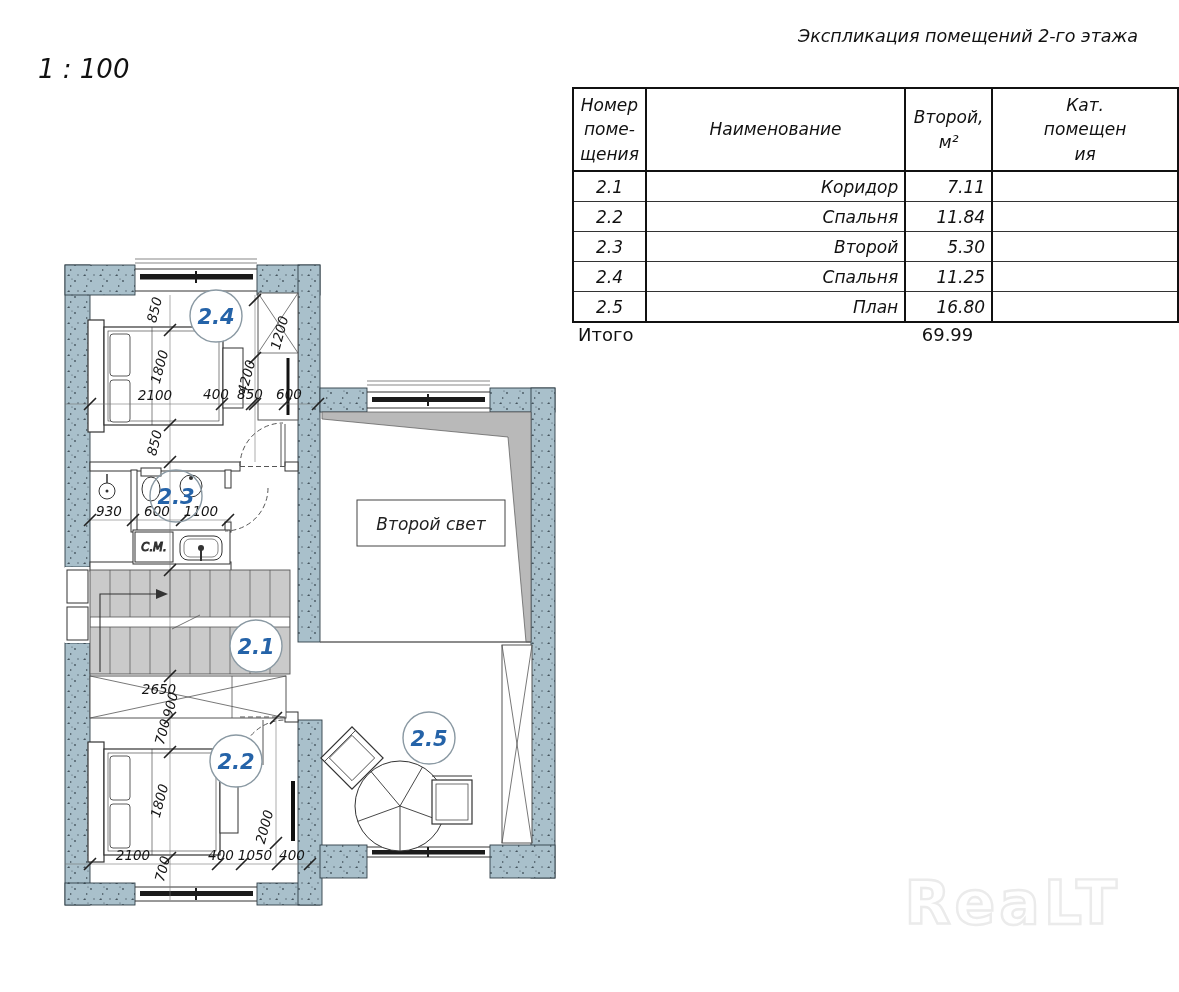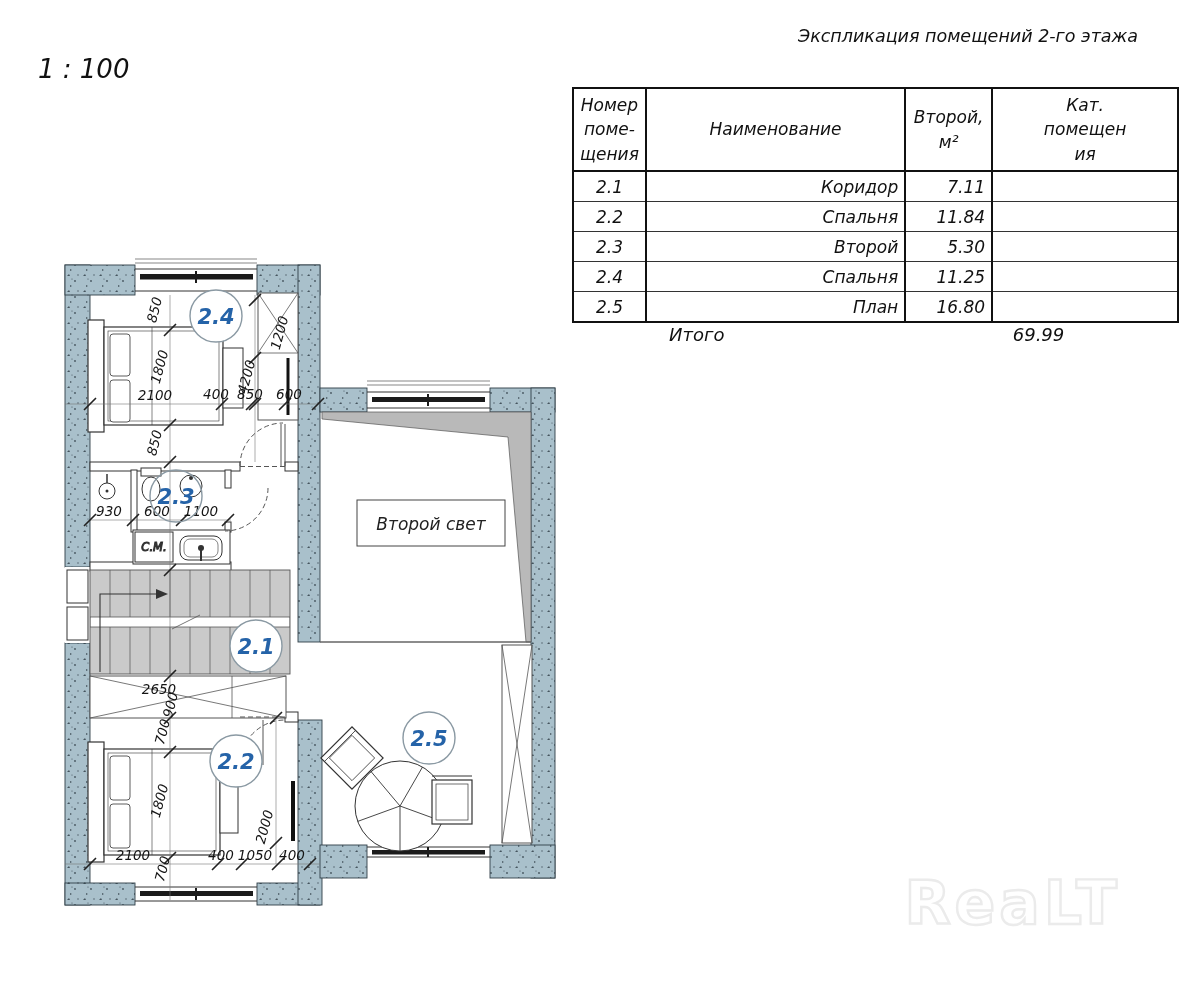--- a/index.html
+++ b/index.html
@@ -17,21 +17,21 @@
   table.expl{border:2.5px solid #111;}
   table.expl th,table.expl td{border-left:2px solid #111;border-right:2px solid #111;
         border-top:1px solid #333;border-bottom:1px solid #333;padding:0 6px;overflow:hidden;}
   table.expl th{font-weight:normal;white-space:pre-line;text-align:center;height:81px;
         border-bottom:2px solid #111;line-height:1.45;}
   table.expl td{height:29px;}
   .c-num{text-align:center;}
   .c-name{text-align:right;padding-left:10px;}
   .c-area{text-align:right;font-style:italic;}
   .totals{position:absolute;left:572px;top:324px;width:601px;display:flex;
-        font-style:italic;font-size:18px;justify-content:center;}
+        font-size:18px;}
   .totals .t-label{width:326px;padding-left:6px;}
   .totals .t-value{width:87px;text-align:center;}
   
   svg.plan{position:absolute;left:55px;top:250px;}
   svg .dim{font:italic 13.5px "DejaVu Sans",sans-serif;fill:#151515;}
   svg .sm{font:italic 11.5px "DejaVu Sans",sans-serif;fill:#151515;}
   svg .lbl{font:italic 17px "DejaVu Sans",sans-serif;fill:#222;}
   svg .badge-t{font:italic 600 21px "DejaVu Sans",sans-serif;fill:#2563a8;}
   
   .watermark{position:absolute;right:58px;top:868px;font-size:60px;font-weight:800;

